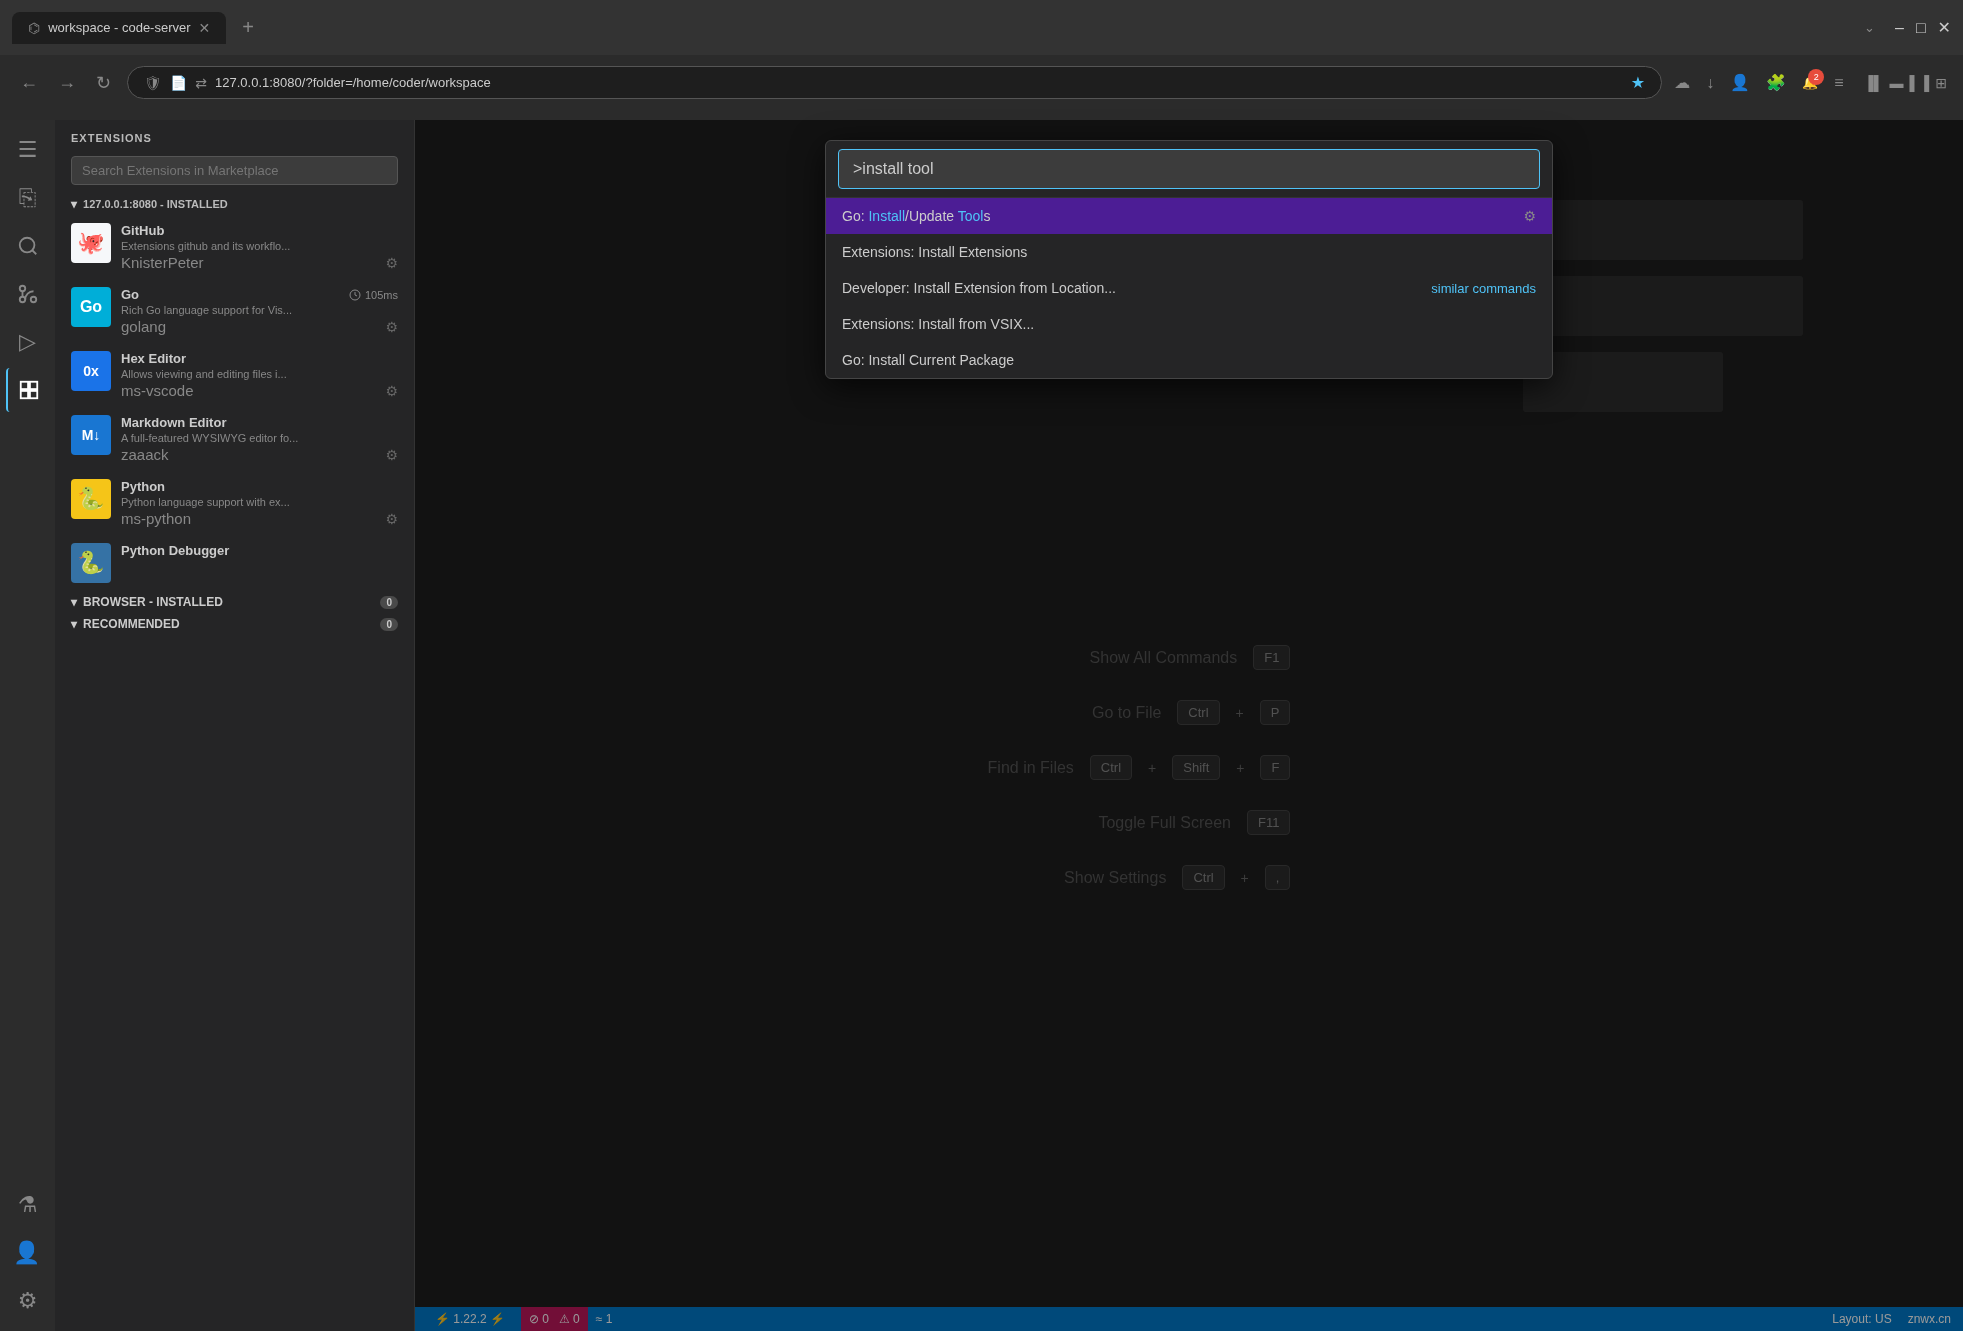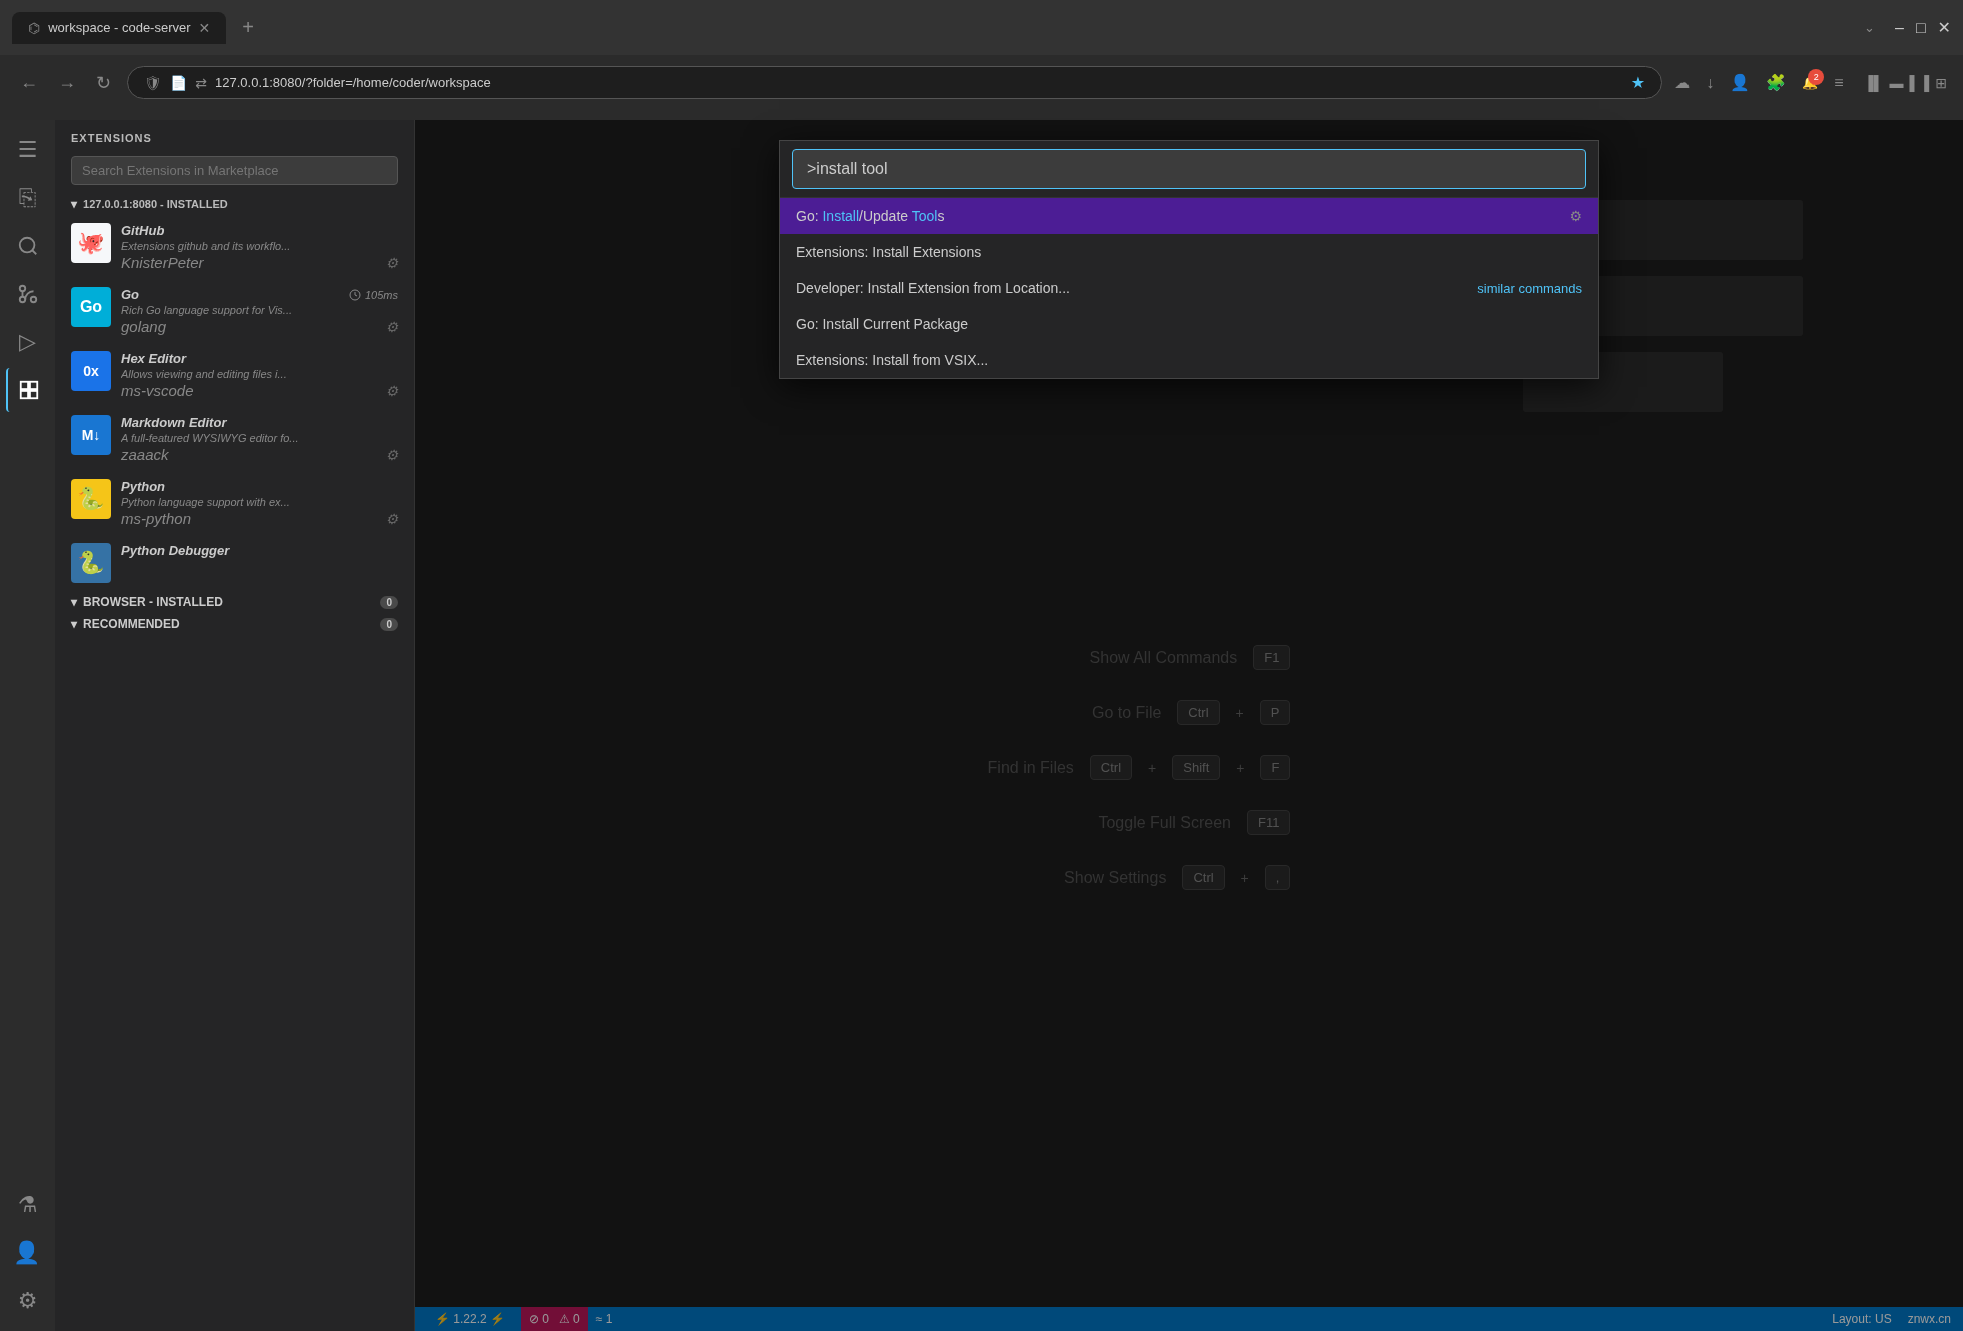--- a/index.html
+++ b/index.html
@@ -226,21 +226,20 @@
       flex-shrink: 0;
       display: flex;
       align-items: center;
       justify-content: center;
       font-size: 20px;
       font-weight: bold;
     }
     .ext-info {
       flex: 1;
       min-width: 0;
-      font-style: italic;
     }
     .ext-header {
       display: flex;
       align-items: center;
       justify-content: space-between;
     }
     .ext-name {
       font-size: 13px;
       font-weight: 600;
       color: #ccc;
@@ -339,24 +338,24 @@
       position: absolute;
       top: 0; left: 0; right: 0; bottom: 0;
       background: rgba(0,0,0,0.4);
       z-index: 100;
     }
     .command-palette {
       position: absolute;
       top: 20px;
       left: 50%;
       transform: translateX(-50%);
-      width: 820px;
+      width: 728px;
       background: #252526;
       border: 1px solid #454545;
-      border-radius: 0;
+      border-radius: 6px;
       z-index: 200;
       box-shadow: 0 8px 32px rgba(0,0,0,0.7);
     }
     .command-input-row {
       padding: 8px 12px;
     }
     .command-input {
       width: 100%;
       background: #3c3c3c;
       border: 1px solid #4fc3f7;
@@ -704,25 +703,25 @@
         <div class="command-item">
           <span class="cmd-text">Extensions: Install Extensions</span>
         </div>
 
         <div class="command-item">
           <span class="cmd-text">Developer: Install Extension from Location...</span>
           <span class="cmd-similar">similar commands</span>
         </div>
 
         <div class="command-item">
+          <span class="cmd-text">Extensions: Install from VSIX...</span>
+        </div>
+
+        <div class="command-item">
           <span class="cmd-text">Go: Install Current Package</span>
-        </div>
-
-        <div class="command-item">
-          <span class="cmd-text">Extensions: Install from VSIX...</span>
         </div>
 
       </div>
     </div>
 
     <div class="status-bar">
       <div class="status-bar-left">
         <span class="status-item" style="background:#007acc;padding:0 8px;height:24px;display:flex;align-items:center;">
           ⚡ 1.22.2 ⚡
         </span>

